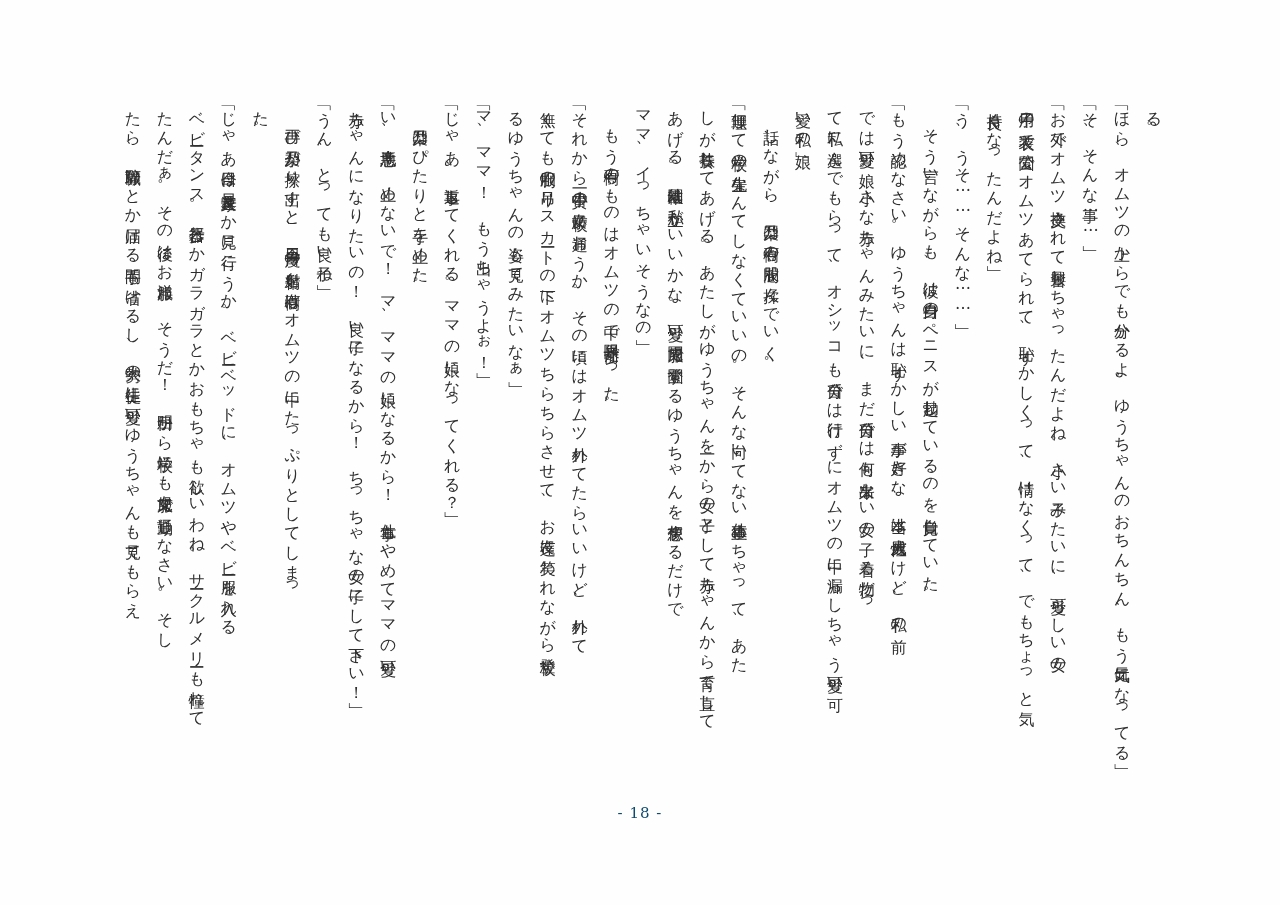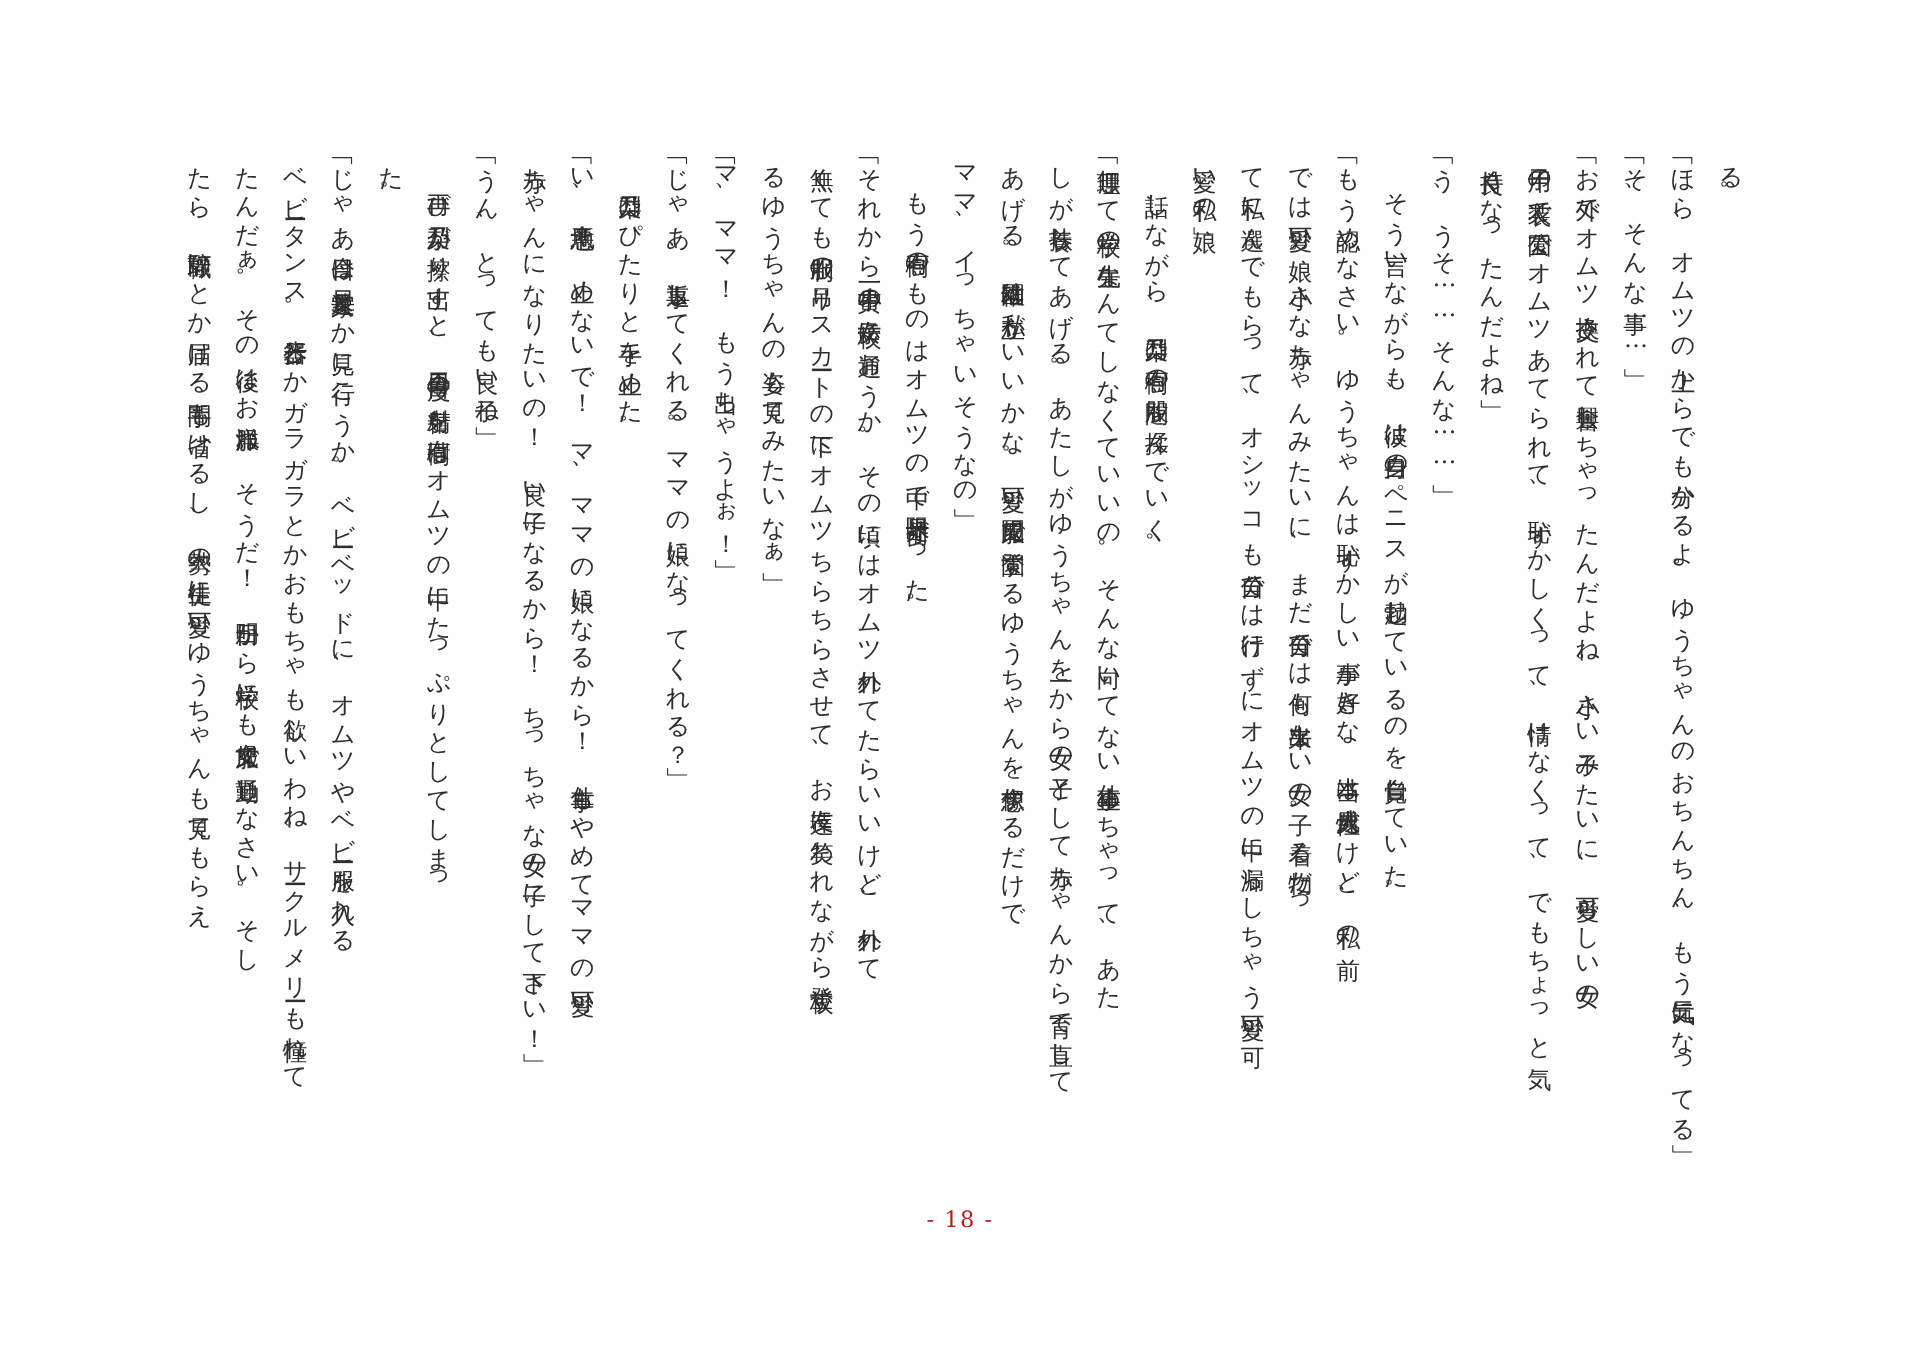--- a/index.html
+++ b/index.html
@@ -39,21 +39,21 @@
     text-indent: 17px;
   }
   .page-number {
     position: absolute;
     top: 804px;
     left: 0;
     width: 1280px;
     text-align: center;
     font-size: 15px;
     letter-spacing: 1px;
-    color: #b91c1c;
+    color: #0c4a6e;
   }
 </style>
 </head>
 <body>
 
 <div class="page">
   <div class="text-body">
       <p class="tline">る。</p>
       <p class="tline">「ほら、オムツの上からでも分かるよ。ゆうちゃんのおちんちん、もう元気になってる」</p>
       <p class="tline">「そ、そんな事……」</p>

